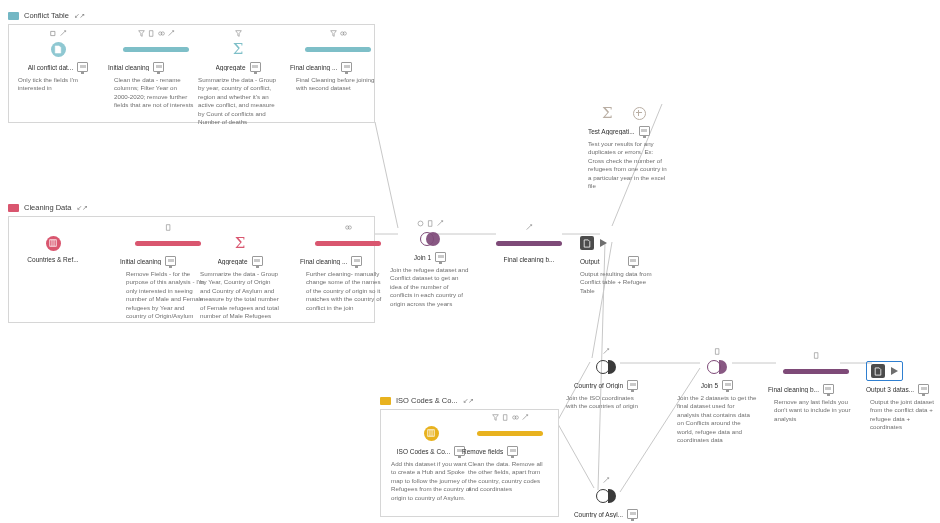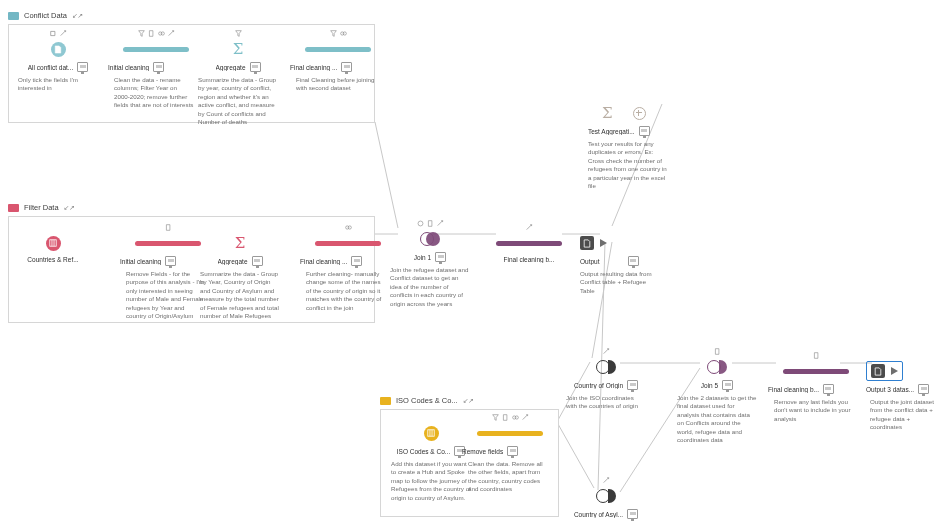--- a/index.html
+++ b/index.html
@@ -113,21 +113,21 @@
       <line x1="620" y1="492" x2="700" y2="368"></line>
 
       <line x1="732" y1="363" x2="776" y2="363"></line>
 
       <line x1="840" y1="363" x2="872" y2="363"></line>
     </g>
   </svg>
 
   <div class="group-header" style="left:8px;top:11px;">
     <span class="folder teal"></span>
-    <span>Conflict Data</span>
+    <span>Conflict Table</span>
     <span class="collapse">↙↗</span>
   </div>
   <div class="group" style="left:8px;top:24px;width:367px;height:99px;"></div>
 
   <div class="node centered" style="left:10px;top:28px;">
     <div class="glyphrow">
       <svg width="7" height="7" viewBox="0 0 10 10">
           <path d="M1 2h6v6H1z" fill="none" stroke="#8a8a8a" stroke-width="1"></path>
         </svg>
       <svg width="7" height="7" viewBox="0 0 10 10">
@@ -205,21 +205,21 @@
       </div>
     <div class="caption">
       <span class="title">Final cleaning ...</span>
       <span class="note"></span>
     </div>
     <div class="desc">Final Cleaning before joining with second dataset</div>
   </div>
 
   <div class="group-header" style="left:8px;top:203px;">
     <span class="folder pink"></span>
-    <span>Filter Data</span>
+    <span>Cleaning Data</span>
     <span class="collapse">↙↗</span>
   </div>
   <div class="group" style="left:8px;top:216px;width:367px;height:107px;"></div>
 
   <div class="node centered" style="left:5px;top:222px;">
     <div class="glyphrow"></div>
     <div class="shape">
       <span class="circ pink">
         <svg width="8" height="8" viewBox="0 0 10 10">
             <rect x="1" y="1" width="8" height="8" fill="none" stroke="#fff" stroke-width="1"></rect>

